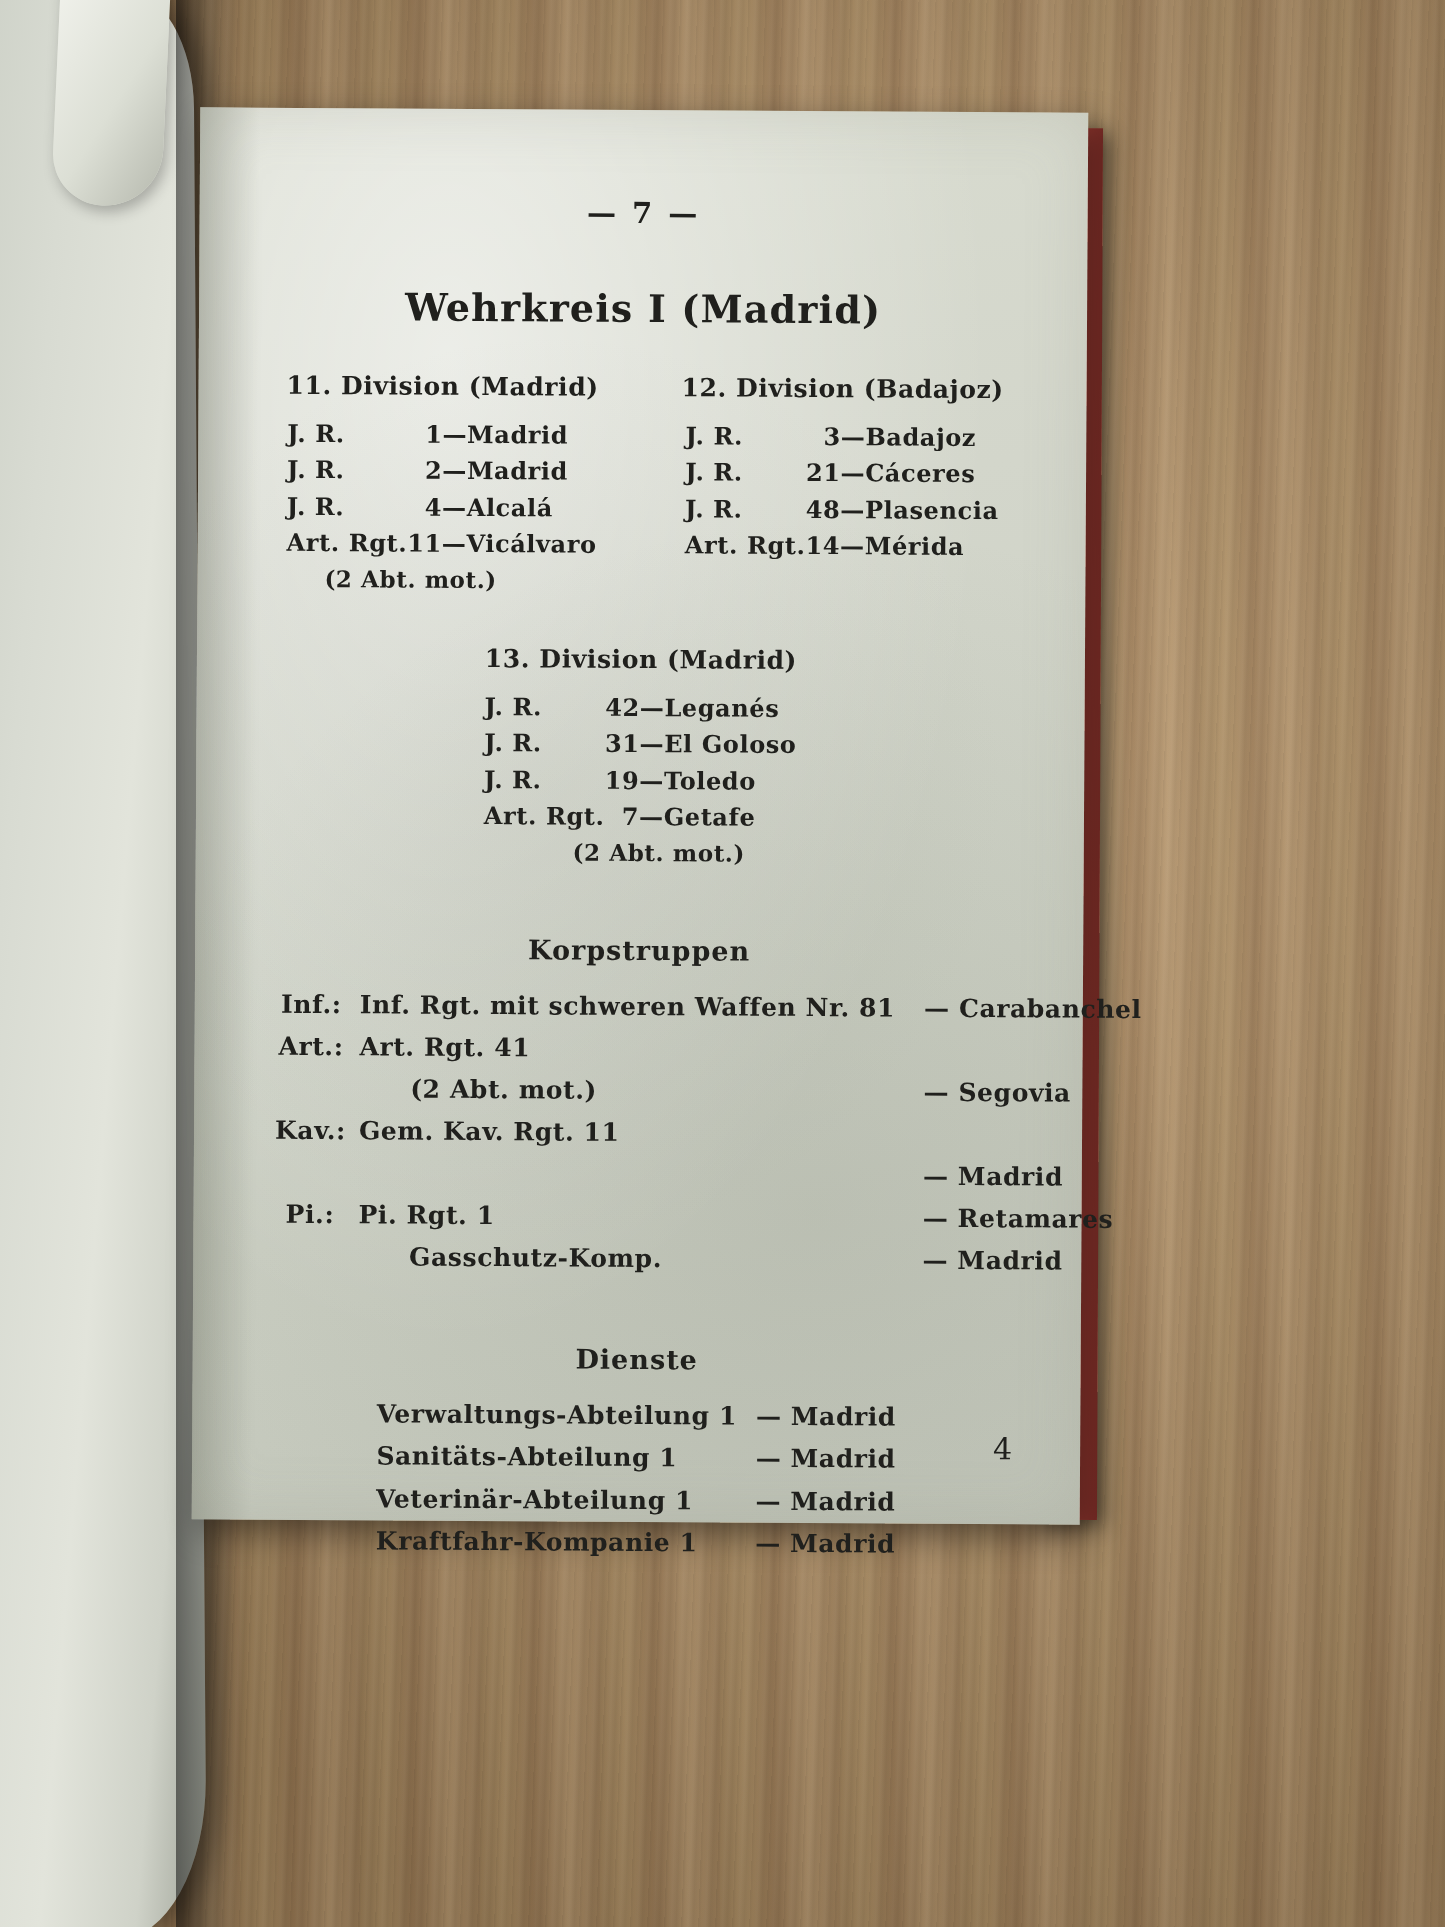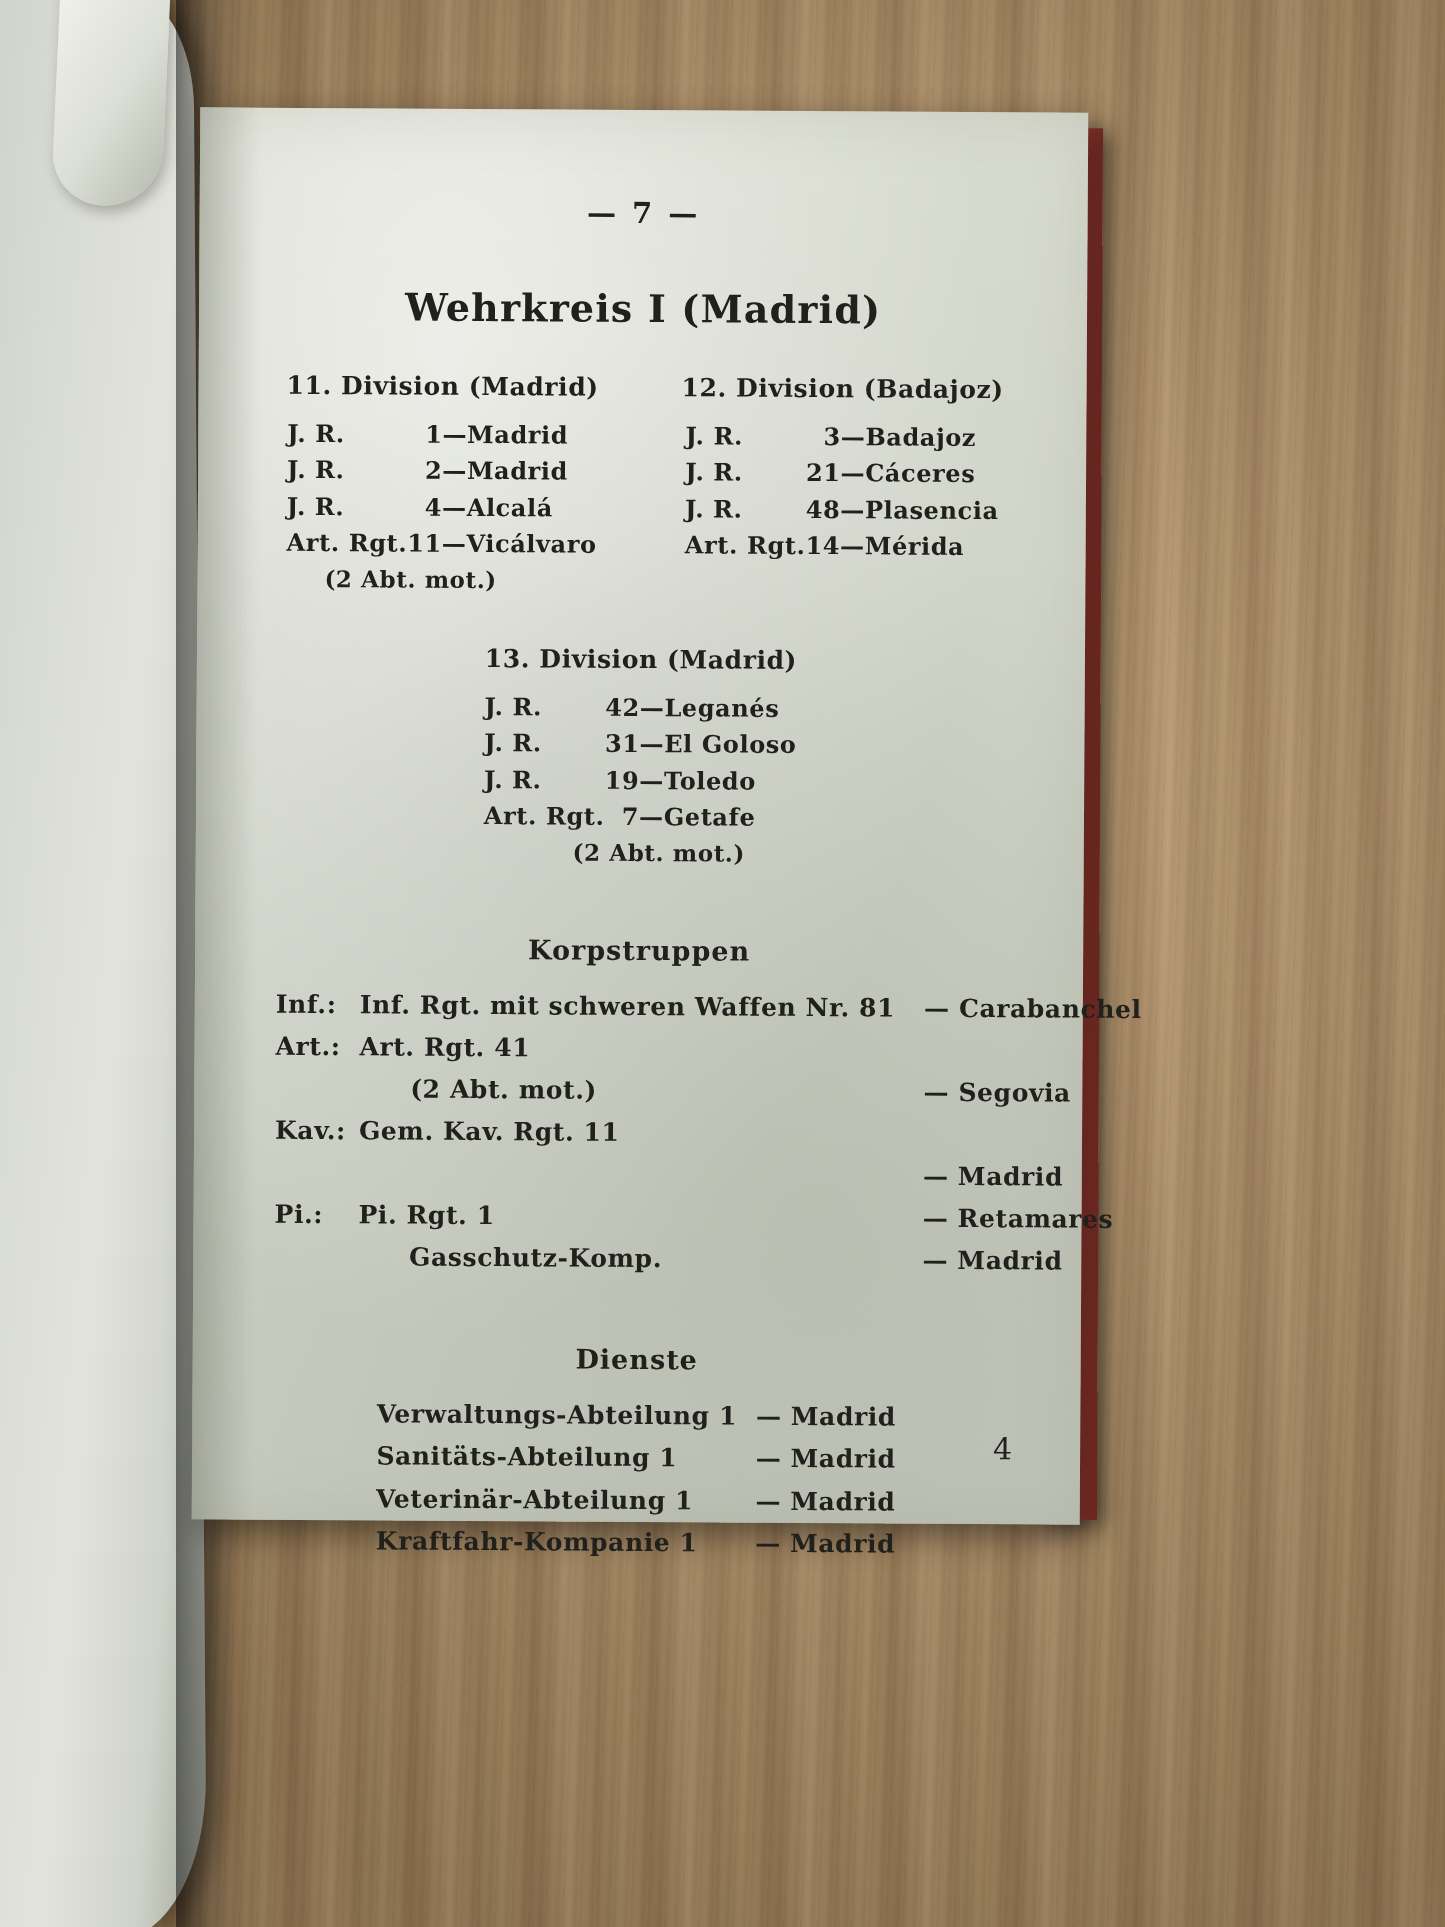--- a/index.html
+++ b/index.html
@@ -183,21 +183,21 @@
     letter-spacing: 1px;
   }
 
   table.korps {
     border-collapse: collapse;
     font-size: 25px;
     line-height: 1.60;
     margin-left: 26px;
   }
   table.korps td { vertical-align: top; white-space: nowrap; }
-  td.k-label { text-align: left; padding-right: 12px; }
+  td.k-label { text-align: center; padding-right: 12px; }
   td.k-body  { text-align: left; }
   td.k-dash  { text-align: left; padding-left: 28px; }
 
   table.dienste {
     border-collapse: collapse;
     font-size: 25px;
     line-height: 1.62;
     margin: 0 auto;
   }
   table.dienste td { vertical-align: top; white-space: nowrap; }

